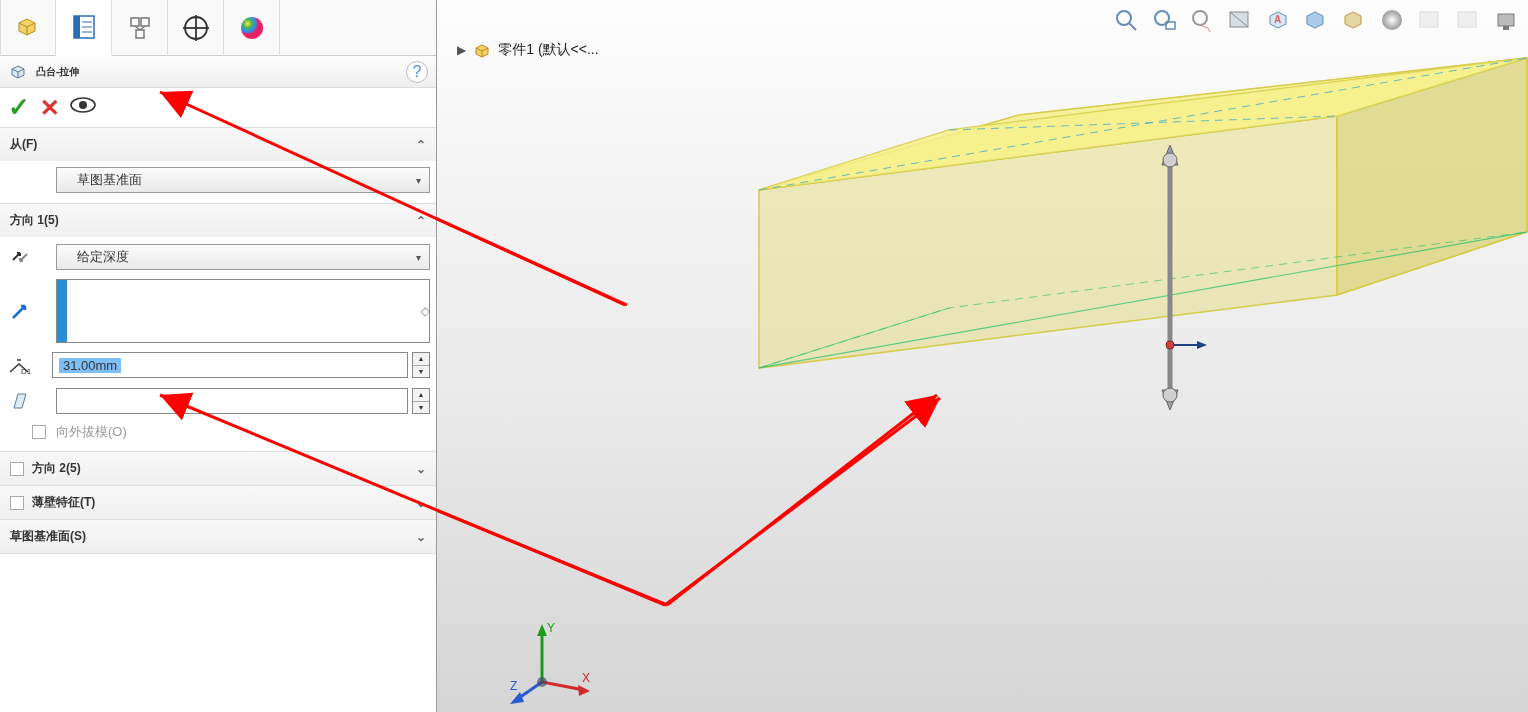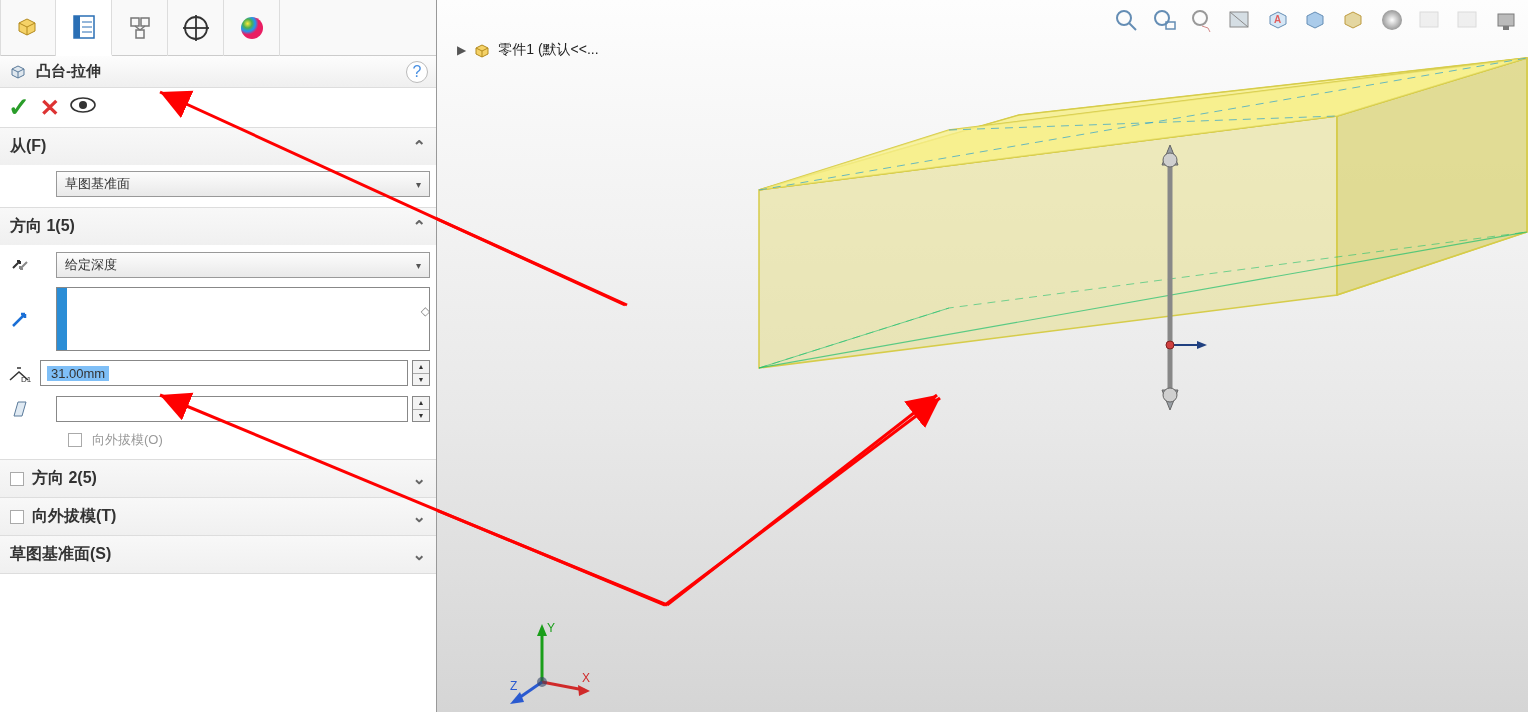--- a/index.html
+++ b/index.html
@@ -49,21 +49,21 @@
     
     .feature-header {
       height: 32px;
       display: flex;
       align-items: center;
       padding: 4px 8px;
       background: linear-gradient(#fdfdfd,#efefef);
       border-bottom: 1px solid #ddd;
       position: relative;
     }
-    .feature-title { font-weight: bold; font-size: 15px; margin-left: 6px; }
+    .feature-title { font-weight: bold; font-size: 10px; margin-left: 6px; }
     .help-btn { margin-left: auto; color: #4a90e2; font-size: 16px; border:1px solid #bbb; width:22px;height:22px;border-radius:50%;display:flex;align-items:center;justify-content:center; background:#fff;}
     
     
     .action-row {
       height: 40px;
       display: flex;
       align-items: center;
       padding: 0 8px;
       gap: 10px;
       border-bottom: 1px solid #ddd;
@@ -74,42 +74,42 @@
     
     
     .section {
       border-bottom: 1px solid #ddd;
       background: #fff;
     }
     .section-hdr {
       display: flex;
       align-items: center;
       padding: 8px 10px;
-      font-size: 16px;
+      font-size: 12px;
       font-weight: bold;
       cursor: pointer;
       background: linear-gradient(#f8f8f8,#f0f0f0);
     }
     .section-hdr .chev { margin-left: auto; color:#666; }
     .section-body {
       padding: 6px 6px 10px 6px;
       display: flex;
       flex-direction: column;
       gap: 8px;
     }
     
     .row { display: flex; align-items: center; gap: 6px; }
     .indent { margin-left: 50px; }
     
     .dropdown {
       flex: 1;
       height: 26px;
       border: 1px solid #999;
       background: linear-gradient(#fcfcfc,#e9e9e9);
-      padding: 0 8px;
+      padding: 0 20px;
       display: flex;
       align-items: center;
       position: relative;
     }
     .dropdown::after { content: "▾"; position: absolute; right: 8px; color:#555; font-size:10px;}
     
     .icon-slot {
       width: 28px; height: 28px;
       display: flex; align-items: center; justify-content: center;
       font-size: 18px;
@@ -284,21 +284,21 @@
           </div>
         </div>
         <div class="row">
           <div class="icon-slot">
             <svg width="26" height="22" viewBox="0 0 26 22">
                 <path d="M3 18 L12 10 L21 18" stroke="#333" stroke-width="1.5" fill="none"></path>
                 <path d="M10 6 L14 6" stroke="#333" stroke-width="1.5"></path>
                 <text x="14" y="20" font-size="8" fill="#333">D1</text>
               </svg>
           </div>
-          <div class="num-input-row" style="flex:1;margin-left:0;">
+          <div class="num-input-row" style="flex:1;margin-left:12px;">
             <div class="num-input">
               <span class="highlight">31.00mm</span>
             </div>
             <div class="num-spin">
                 <div>▲</div>
                 <div>▼</div>
               </div>
           </div>
         </div>
         <div class="row">
@@ -310,39 +310,39 @@
           <div class="num-input-row" style="flex:1;margin-left:16px;">
             <div class="num-input">
               <span></span>
             </div>
             <div class="num-spin">
                 <div>▲</div>
                 <div>▼</div>
               </div>
           </div>
         </div>
-        <div class="row indent" style="margin-left:62px;">
+        <div class="row indent" style="margin-left:26px;">
           <span class="checkbox-sq"></span>
           <span class="chk-label">向外拔模(O)</span>
         </div>
       </div>
     </div>
 
     <div class="section">
       <div class="section-hdr">
         <span class="checkbox-sq" style="margin-right:8px;"></span>
         <span>方向 2(5)</span>
         <span class="chev">⌄</span>
       </div>
     </div>
 
     <div class="section">
       <div class="section-hdr">
         <span class="checkbox-sq" style="margin-right:8px;"></span>
-        <span>向外拔模(T)</span>
+        <span>薄壁特征(T)</span>
         <span class="chev">⌄</span>
       </div>
     </div>
 
     <div class="section">
       <div class="section-hdr">
         <span>草图基准面(S)</span>
         <span class="chev">⌄</span>
       </div>
     </div>

